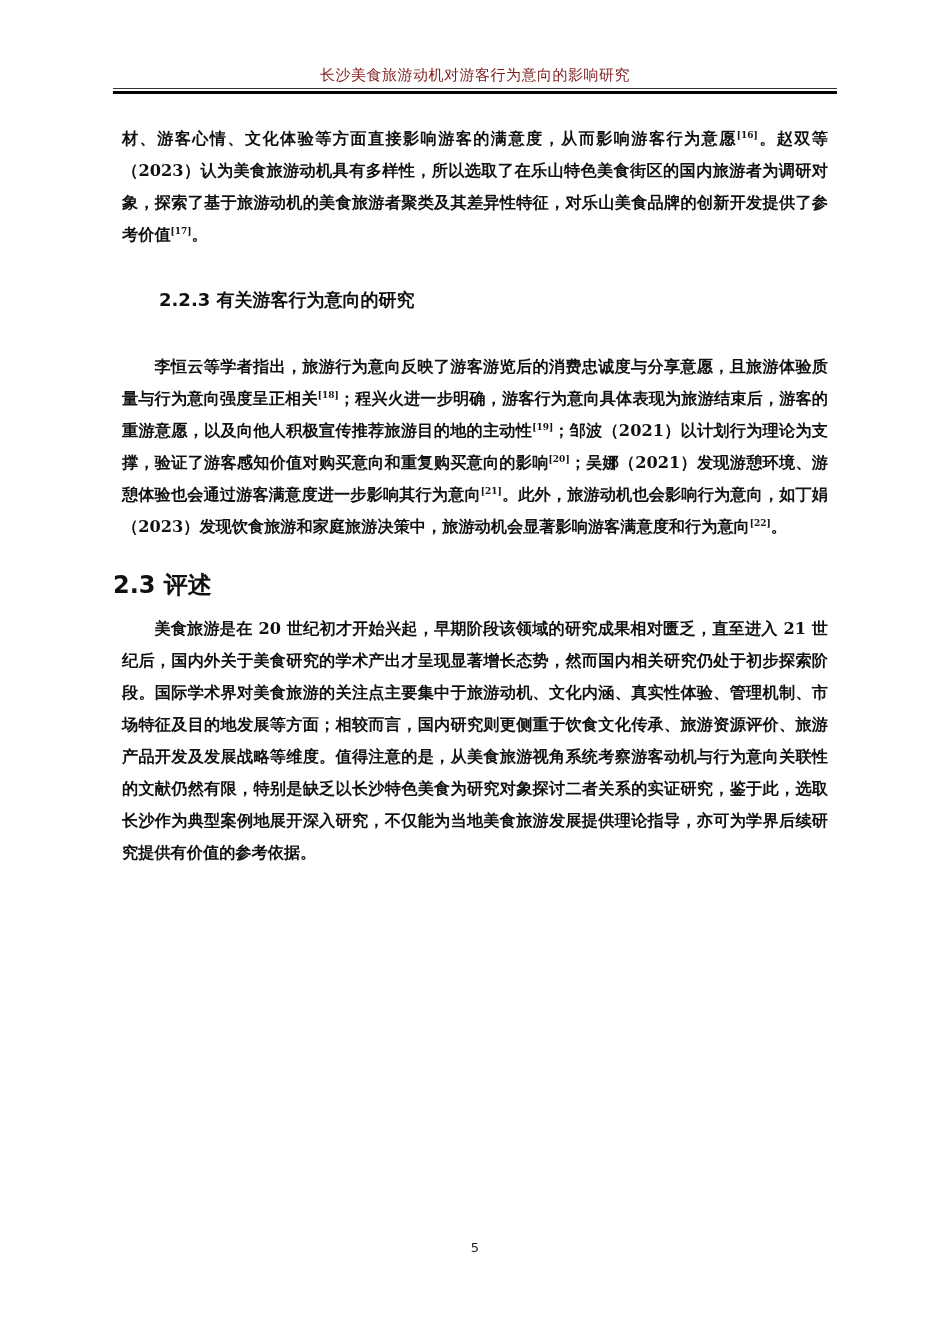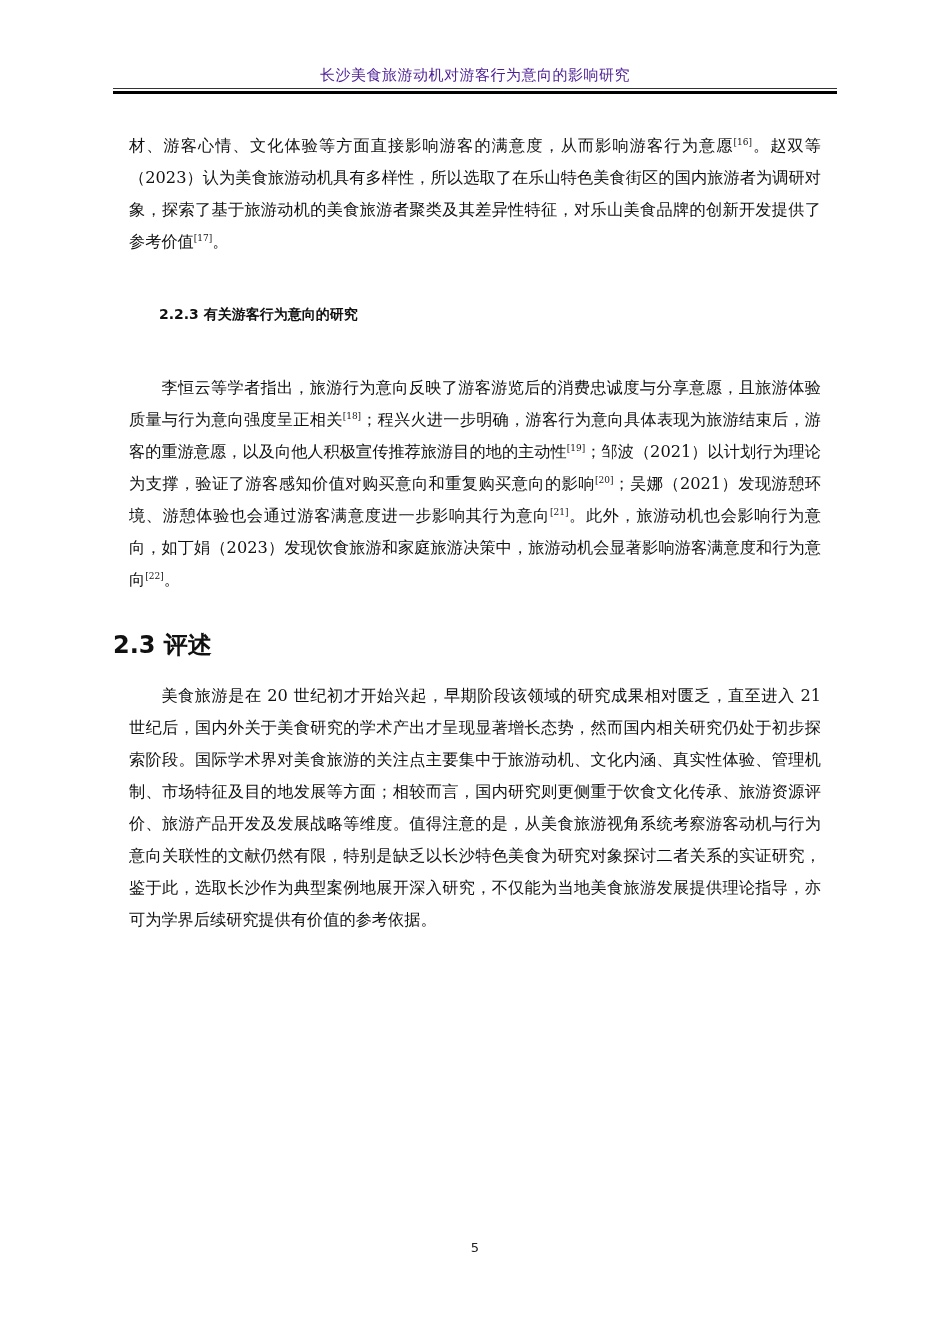--- a/index.html
+++ b/index.html
@@ -1,27 +1,27 @@
 <!DOCTYPE html>
 <html><head>
 <meta charset="utf-8">
 <style>
   html, body { margin: 0; padding: 0; background: #ffffff; }
   body { width: 950px; height: 1344px; position: relative; overflow: hidden;
          font-family: "DejaVu Serif", "Liberation Serif", serif; color: #111; }
   .header-title { position: absolute; top: 66px; left: 113px; width: 724px; text-align: center;
-                  font-size: 15px; color: #4c1d95; letter-spacing: 0.5px; }
+                  font-size: 15px; color: #7f1d1d; letter-spacing: 0.5px; }
   .rule-thin { position: absolute; top: 88px; left: 113px; width: 724px; height: 1px; background: #333; }
   .rule-thick { position: absolute; top: 91px; left: 113px; width: 724px; height: 3px; background: #000; }
   .content { position: absolute; top: 114px; left: 113px; width: 724px; }
-  p { margin: 16px; font-size: 16.2px; line-height: 32px; text-align: justify; text-justify: inter-character; }
+  p { margin: 9px; font-size: 16.2px; line-height: 32px; text-align: justify; text-justify: inter-character; font-weight: bold; }
   p.indent { text-indent: 2em; }
   sup { font-size: 9px; vertical-align: 6px; line-height: 0; }
   h3 { margin: 0; font-family: "DejaVu Sans", "Liberation Sans", sans-serif; font-weight: bold;
-       font-size: 14px; line-height: 32px; padding-left: 46px; }
+       font-size: 18px; line-height: 32px; padding-left: 46px; }
   h2 { margin: 0; font-family: "DejaVu Sans", "Liberation Sans", sans-serif; font-weight: bold;
        font-size: 24px; line-height: 34px; }
   .page-number { position: absolute; top: 1240px; left: 0; width: 950px; text-align: center;
                  font-size: 13px; color: #222; font-family: "DejaVu Sans", sans-serif; }
 </style>
 </head>
 <body>
 
 <div class="header-title">长沙美食旅游动机对游客行为意向的影响研究</div>
 <div class="rule-thin"></div>

